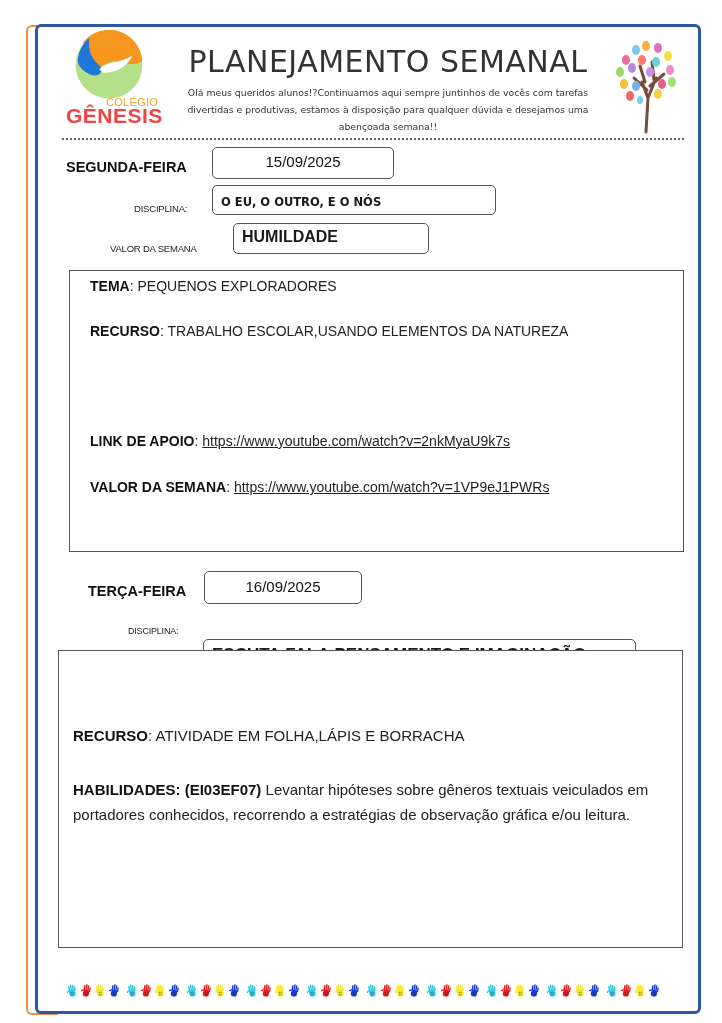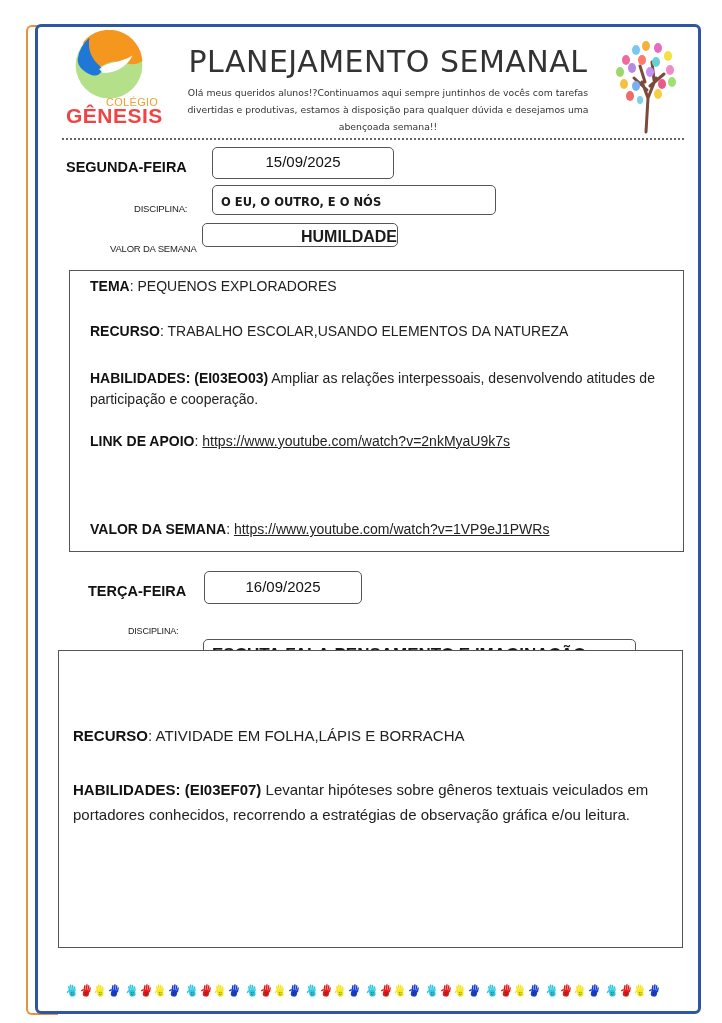--- a/index.html
+++ b/index.html
@@ -84,36 +84,33 @@
 
 <div class="dotted"></div>
 
 <div class="day-label" style="left:66px;top:159px;">SEGUNDA-FEIRA</div>
 <div class="pill date-val" style="left:212px;top:147px;width:182px;height:32px;line-height:28px;">15/09/2025</div>
 
 <div class="small-label" style="left:134px;top:203px;">DISCIPLINA:</div>
 <div class="pill disc-val-1" style="left:212px;top:185px;width:284px;height:30px;">O EU, O OUTRO, E O NÓS</div>
 
 <div class="small-label" style="left:110px;top:243px;">VALOR DA SEMANA</div>
-<div class="pill valor-val" style="left:202px;top:223px;width:196px;height:24px;text-align:right;">HUMILDADE</div>
+<div class="pill valor-val" style="left:233px;top:223px;width:196px;height:31px;">HUMILDADE</div>
 
 <div class="content-box c1" style="left:69px;top:270px;width:615px;height:282px;">
   <div class="row" style="top:7px;">
     <span class="lbl">TEMA</span><span>: PEQUENOS EXPLORADORES</span>
   </div>
   <div class="row" style="top:52px;">
     <span class="lbl">RECURSO</span><span>: TRABALHO ESCOLAR,USANDO ELEMENTOS DA NATUREZA</span>
   </div>
-  <div class="row" style="top:97px;line-height:21px;">
-    <span class="lbl">HABILIDADES: (EI03EO03)</span><span> Ampliar as relações interpessoais, desenvolvendo atitudes de participação e cooperação.</span>
-  </div>
   <div class="row" style="top:162px;">
     <span class="lbl">LINK DE APOIO</span><span>: </span><span class="link">https://www.youtube.com/watch?v=2nkMyaU9k7s</span>
   </div>
-  <div class="row" style="top:208px;margin-top:42px;">
+  <div class="row" style="top:208px;">
     <span class="lbl">VALOR DA SEMANA</span><span>: </span><span class="link">https://www.youtube.com/watch?v=1VP9eJ1PWRs</span>
   </div>
 </div>
 
 <div class="day-label" style="left:88px;top:583px;">TERÇA-FEIRA</div>
 <div class="pill date-val" style="left:204px;top:571px;width:158px;height:33px;line-height:29px;">16/09/2025</div>
 
 <div class="small-label" style="left:128px;top:626px;font-size:9px;">DISCIPLINA:</div>
 <div class="pill disc-val-2" style="left:203px;top:639px;width:433px;height:36px;padding-top:5px;line-height:20px;">ESCUTA,FALA,PENSAMENTO E IMAGINAÇÃO</div>
 

